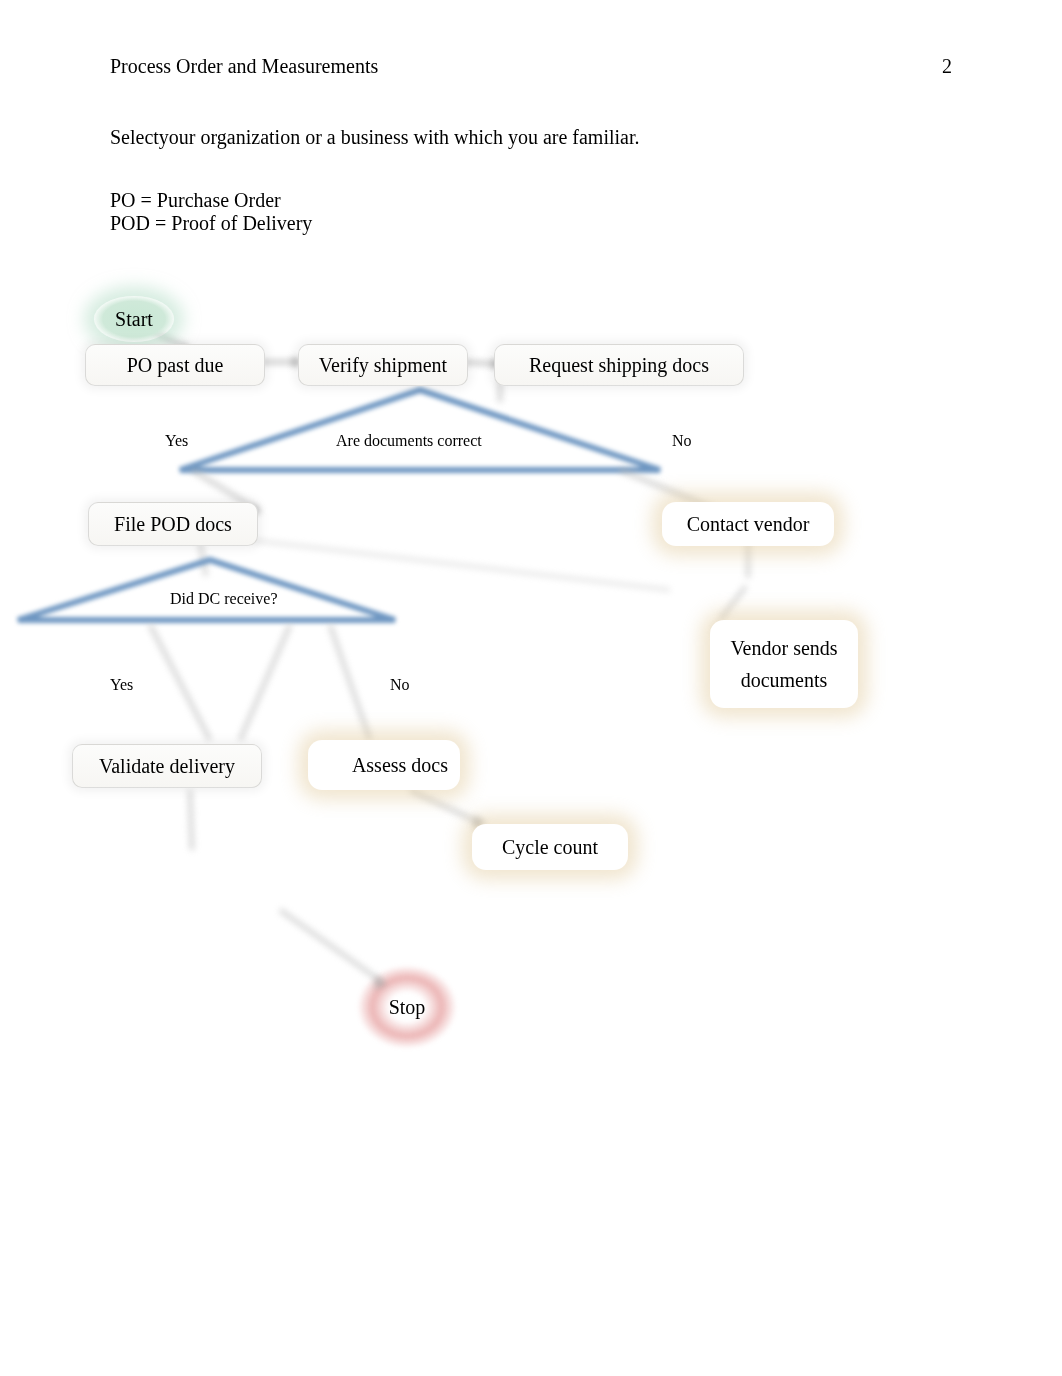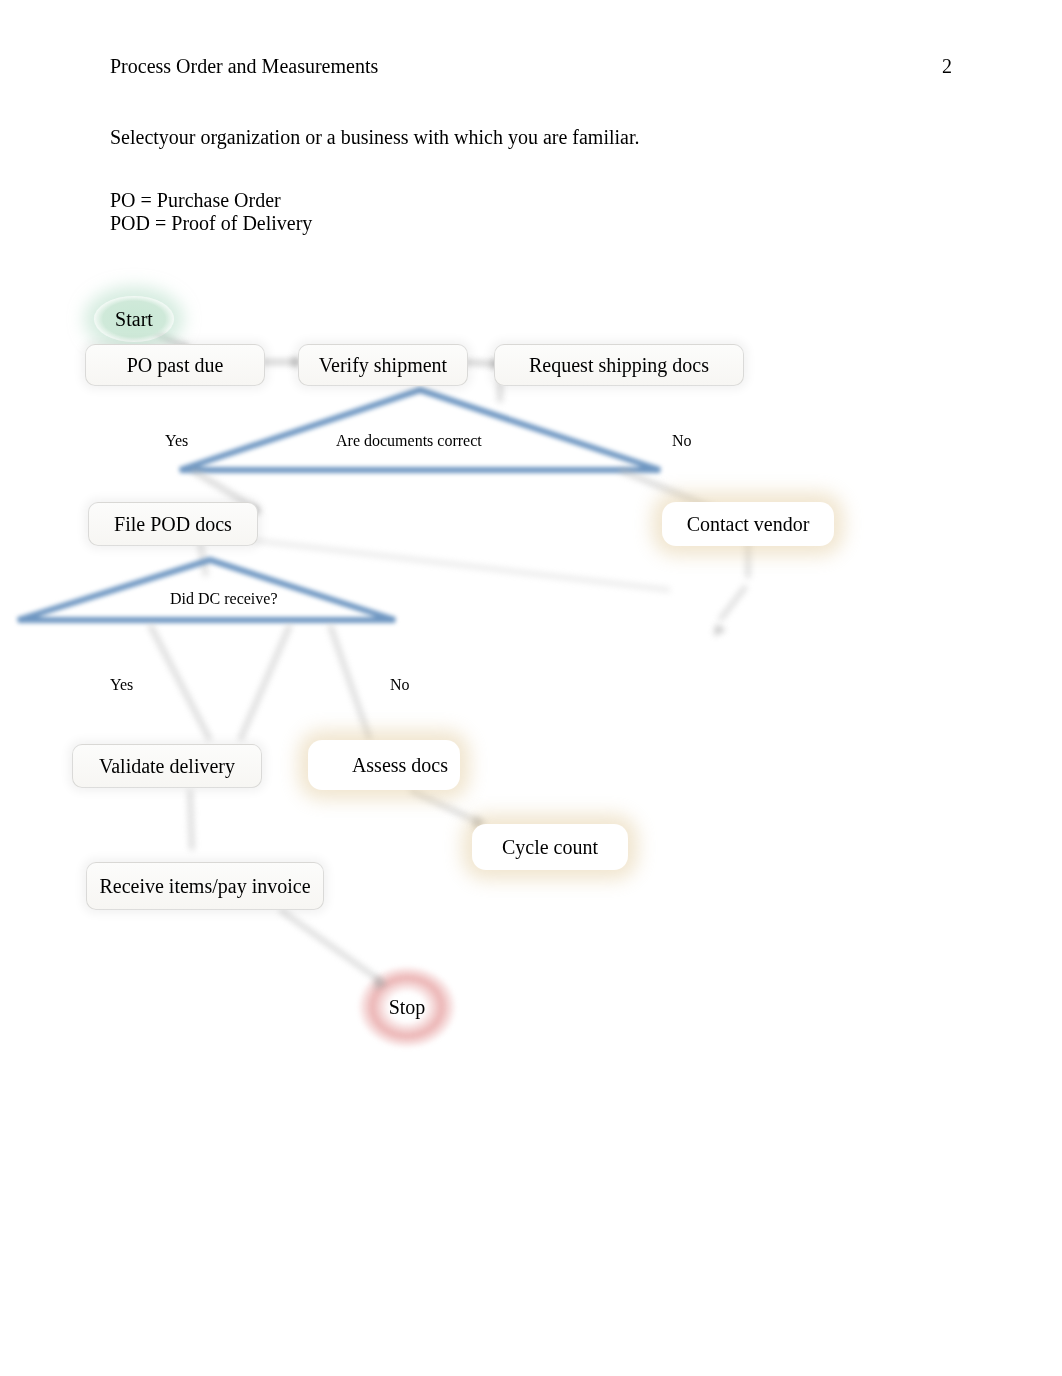--- a/index.html
+++ b/index.html
@@ -194,36 +194,37 @@
 
   <div class="node rect-glow-tan" style="left:662px; top:222px; width:172px; height:44px;">
     <span>Contact vendor</span>
   </div>
   <div class="node rect-soft" style="left:88px; top:222px; width:170px; height:44px;">
     <span>File POD docs</span>
   </div>
 
   <div class="label" style="left:170px; top:310px;">Did DC receive?</div>
 
+  <div class="node rect-glow-tan multiline" style="left:710px; top:340px; width:148px; height:88px; flex-direction:column;">
+    <span>Vendor sends</span>
+    <span>documents</span>
+  </div>
 
   <div class="label" style="left:110px; top:396px;">Yes</div>
   <div class="label" style="left:390px; top:396px;">No</div>
 
   <div class="node rect-soft" style="left:72px; top:464px; width:190px; height:44px;">
     <span>Validate delivery</span>
   </div>
   <div class="node rect-glow-tan" style="left:308px; top:460px; width:152px; height:50px;justify-content:flex-end;">
     <span>Assess docs</span>
   </div>
 
   <div class="node rect-glow-tan" style="left:472px; top:544px; width:156px; height:46px;">
     <span>Cycle count</span>
   </div>
 
-  <div class="node rect-soft" style="left:86px; top:582px; width:238px; height:48px;">
-    <span>Receive items/pay invoice</span>
-  </div>
 
   <div class="node oval-stop" style="left:372px; top:700px;">
     <span>Stop</span>
   </div>
 
 </div>
 
 </body></html>

